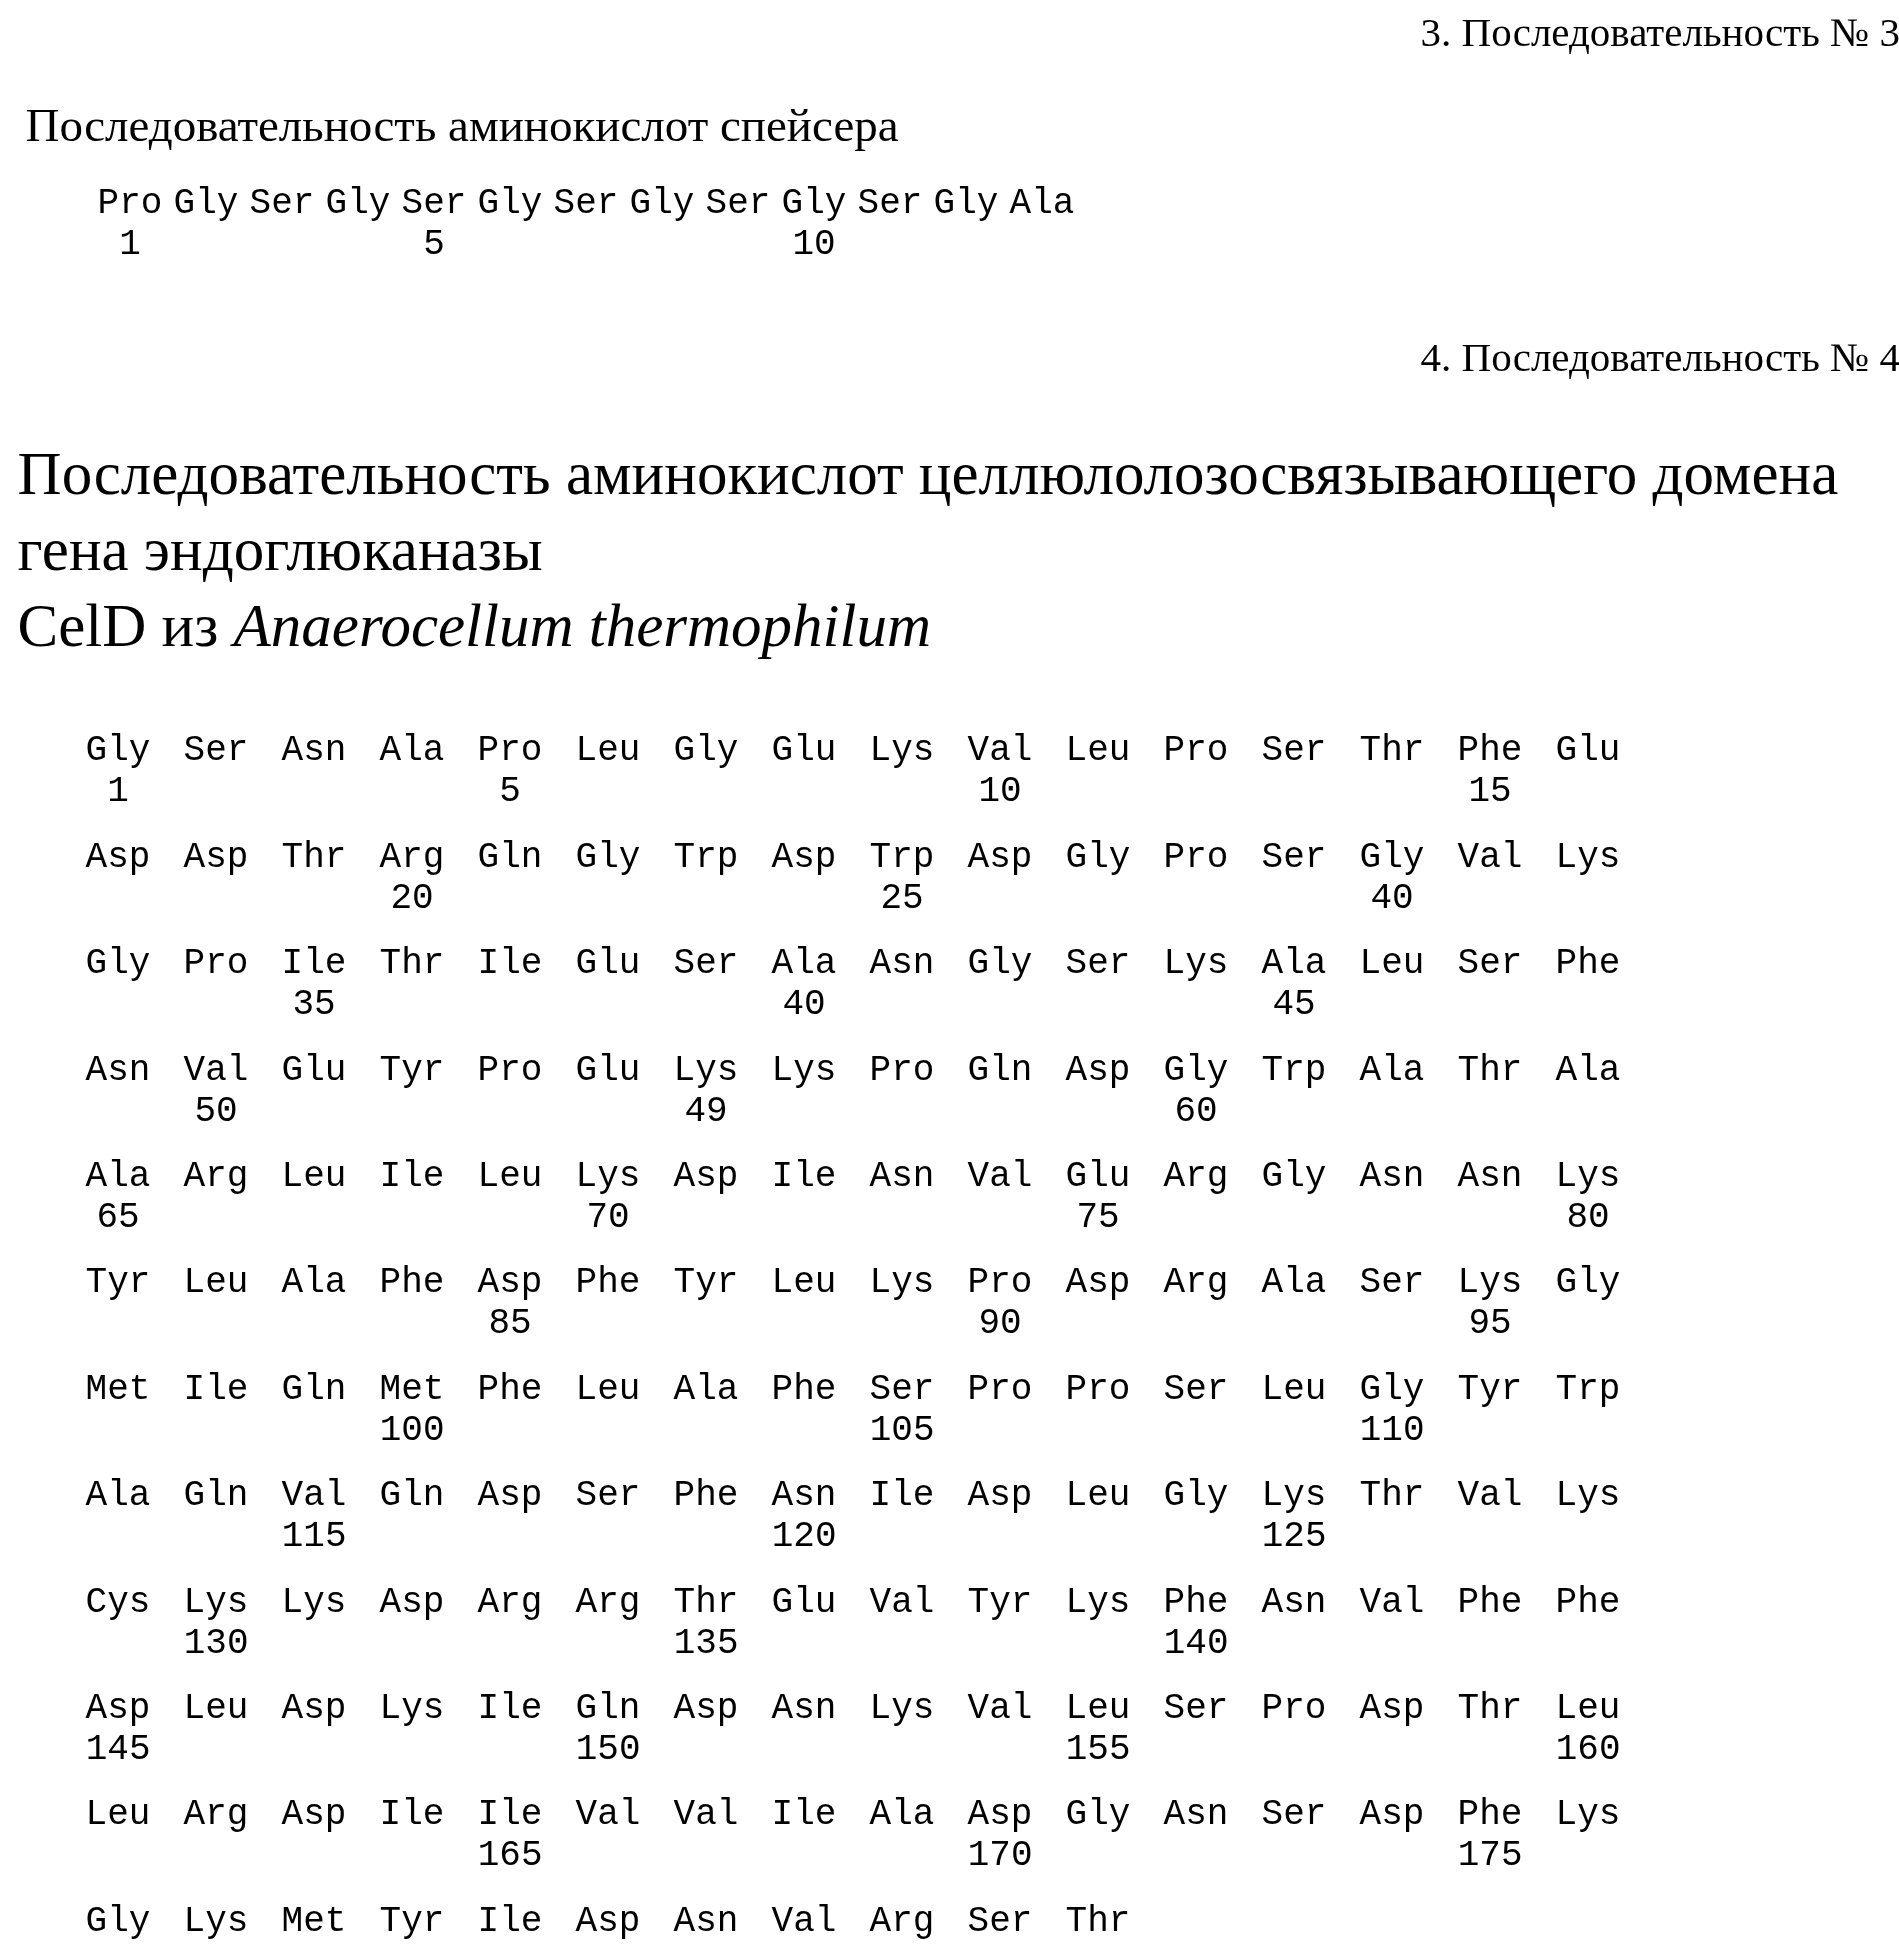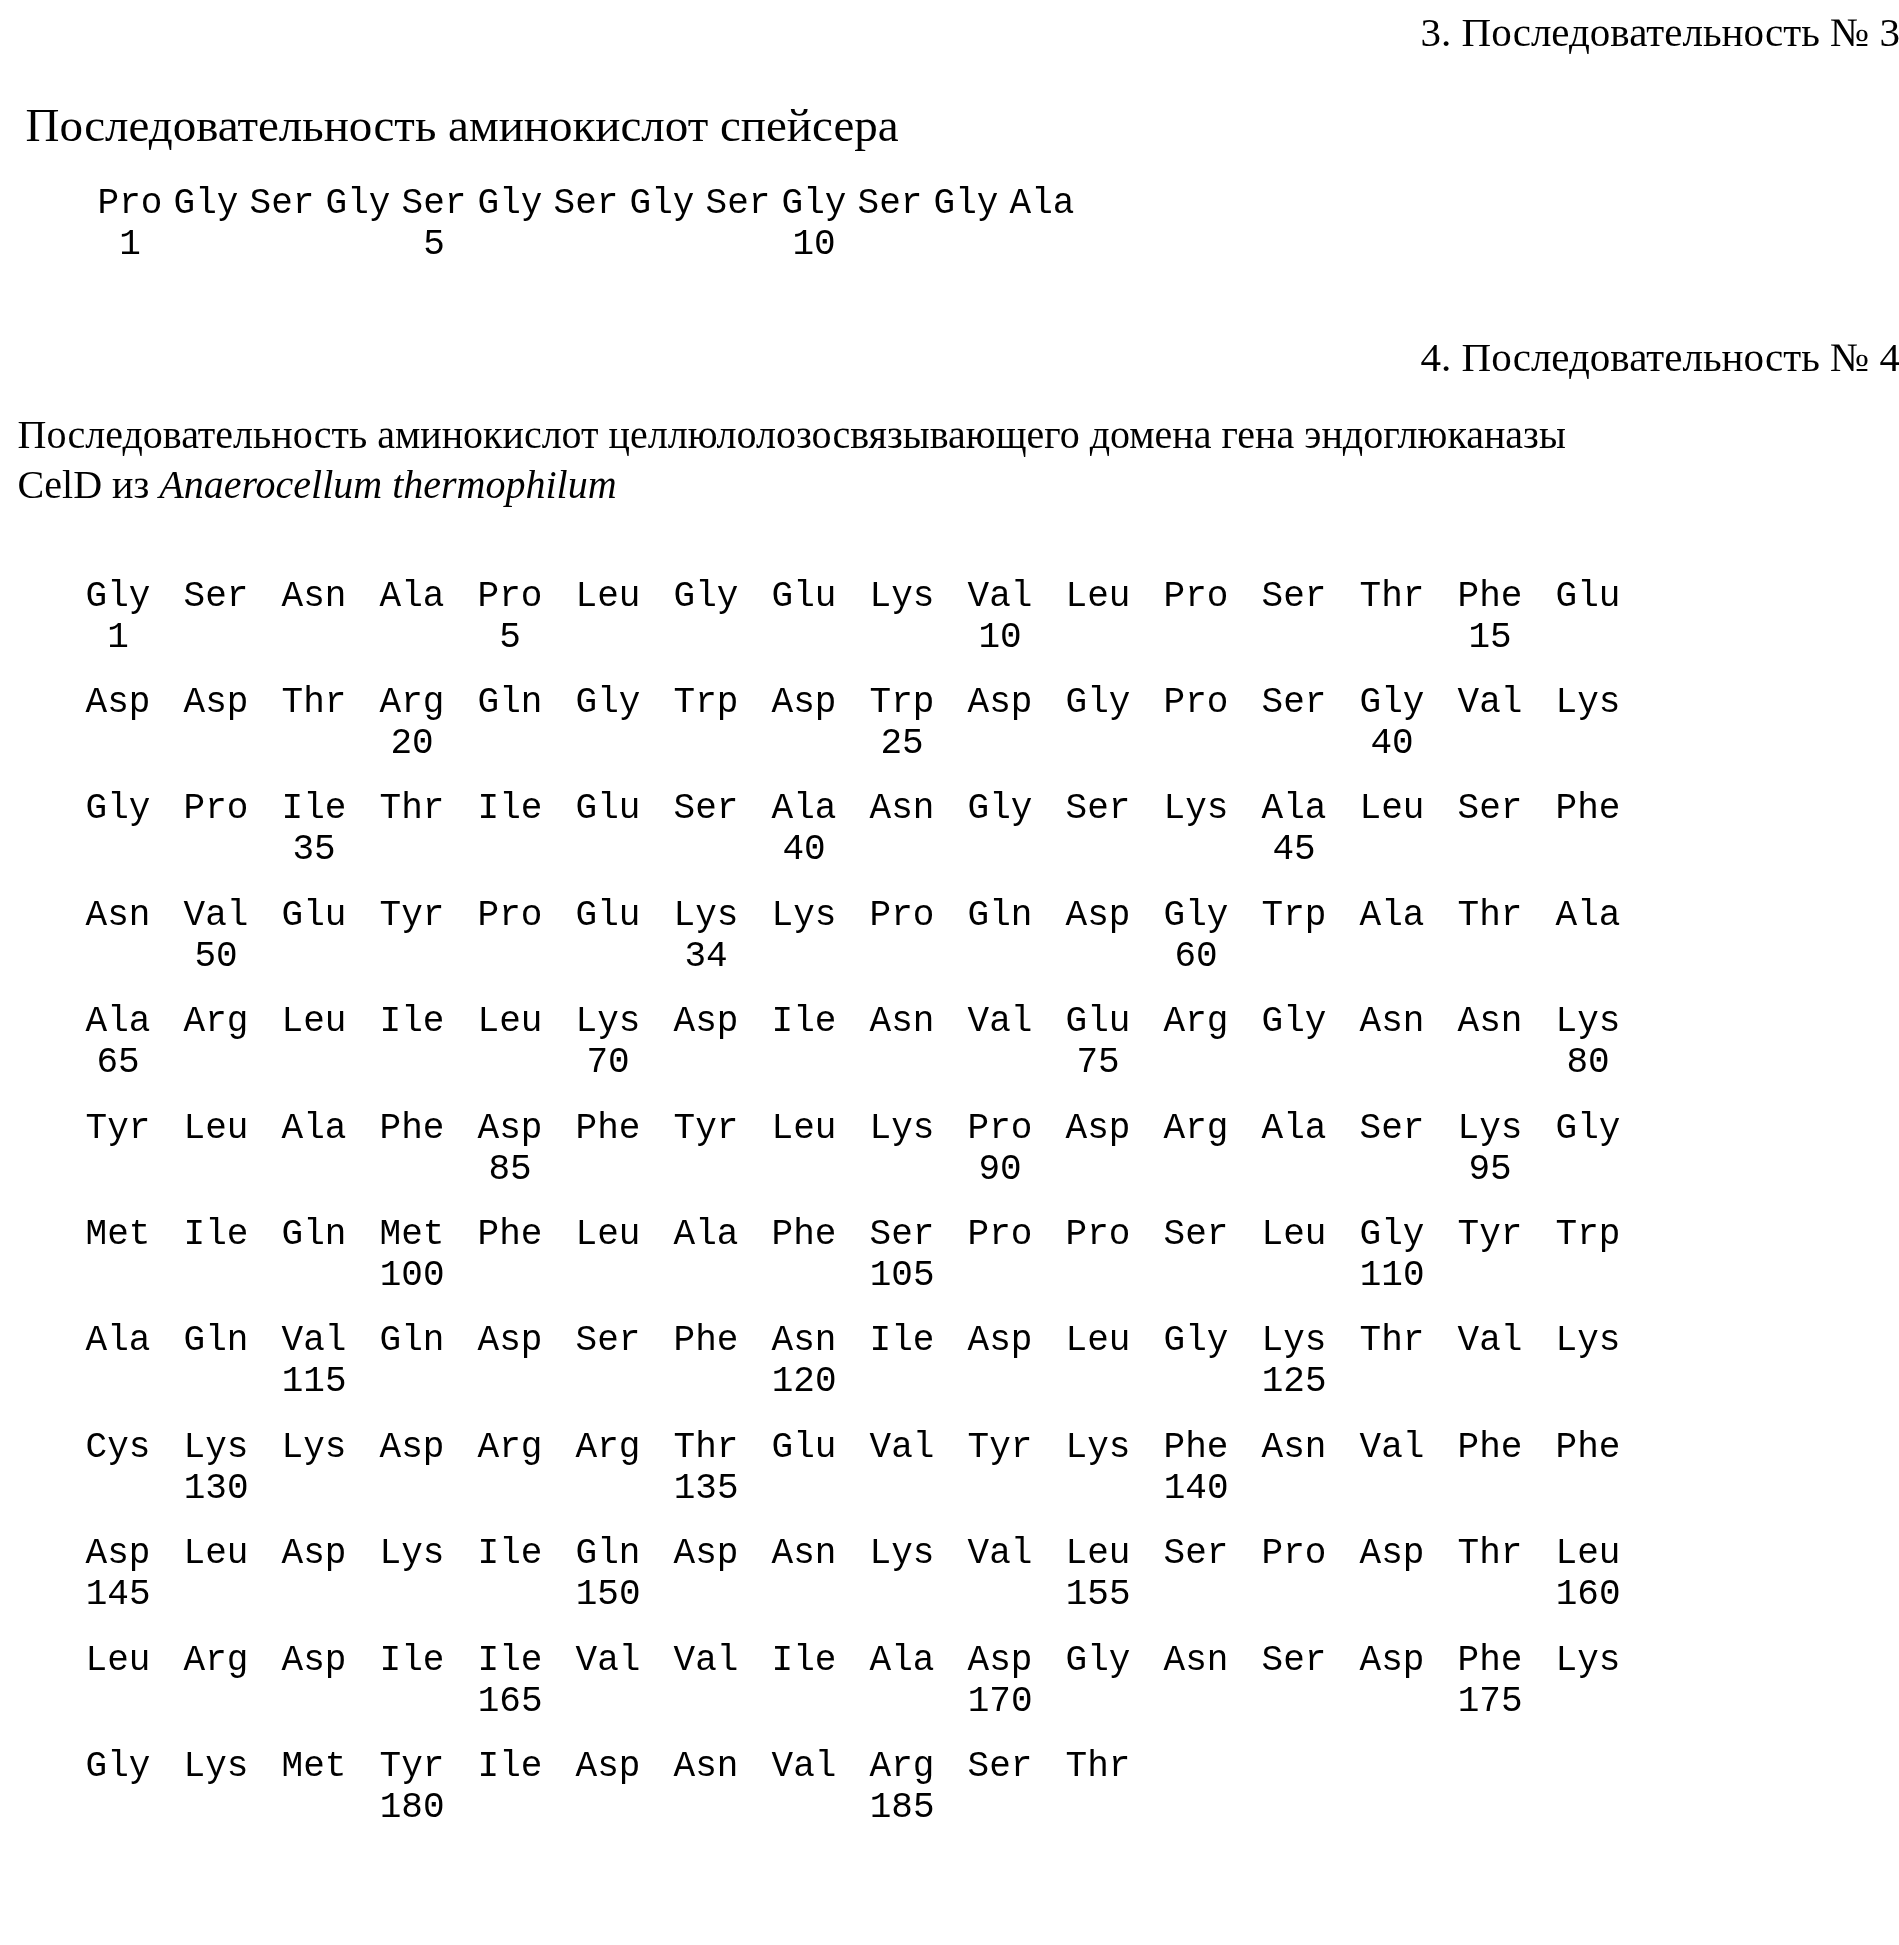--- a/index.html
+++ b/index.html
@@ -28,22 +28,22 @@
   .heading.s4 {
     margin-top: 70px;
   }
   .subtitle {
     margin: 45px 0 0 8px;
     font-size: 47px;
     line-height: 1.1;
     white-space: nowrap;
   }
   .desc {
-    margin: 30px 0 0 0;
-    font-size: 40px;
+    margin: 56px 0 0 0;
+    font-size: 61px;
     line-height: 1.25;
   }
   .desc i {
   }
   
   .seq {
     font-family: "Liberation Mono", "DejaVu Sans Mono", monospace;
     font-size: 36px;
     line-height: 41px;
   }
@@ -366,21 +366,21 @@
         <div class="seq-cell">
           <span class="res">Pro</span>
           <span class="num"></span>
         </div>
         <div class="seq-cell">
           <span class="res">Glu</span>
           <span class="num"></span>
         </div>
         <div class="seq-cell">
           <span class="res">Lys</span>
-          <span class="num">34</span>
+          <span class="num">49</span>
         </div>
         <div class="seq-cell">
           <span class="res">Lys</span>
           <span class="num"></span>
         </div>
         <div class="seq-cell">
           <span class="res">Pro</span>
           <span class="num"></span>
         </div>
         <div class="seq-cell">

